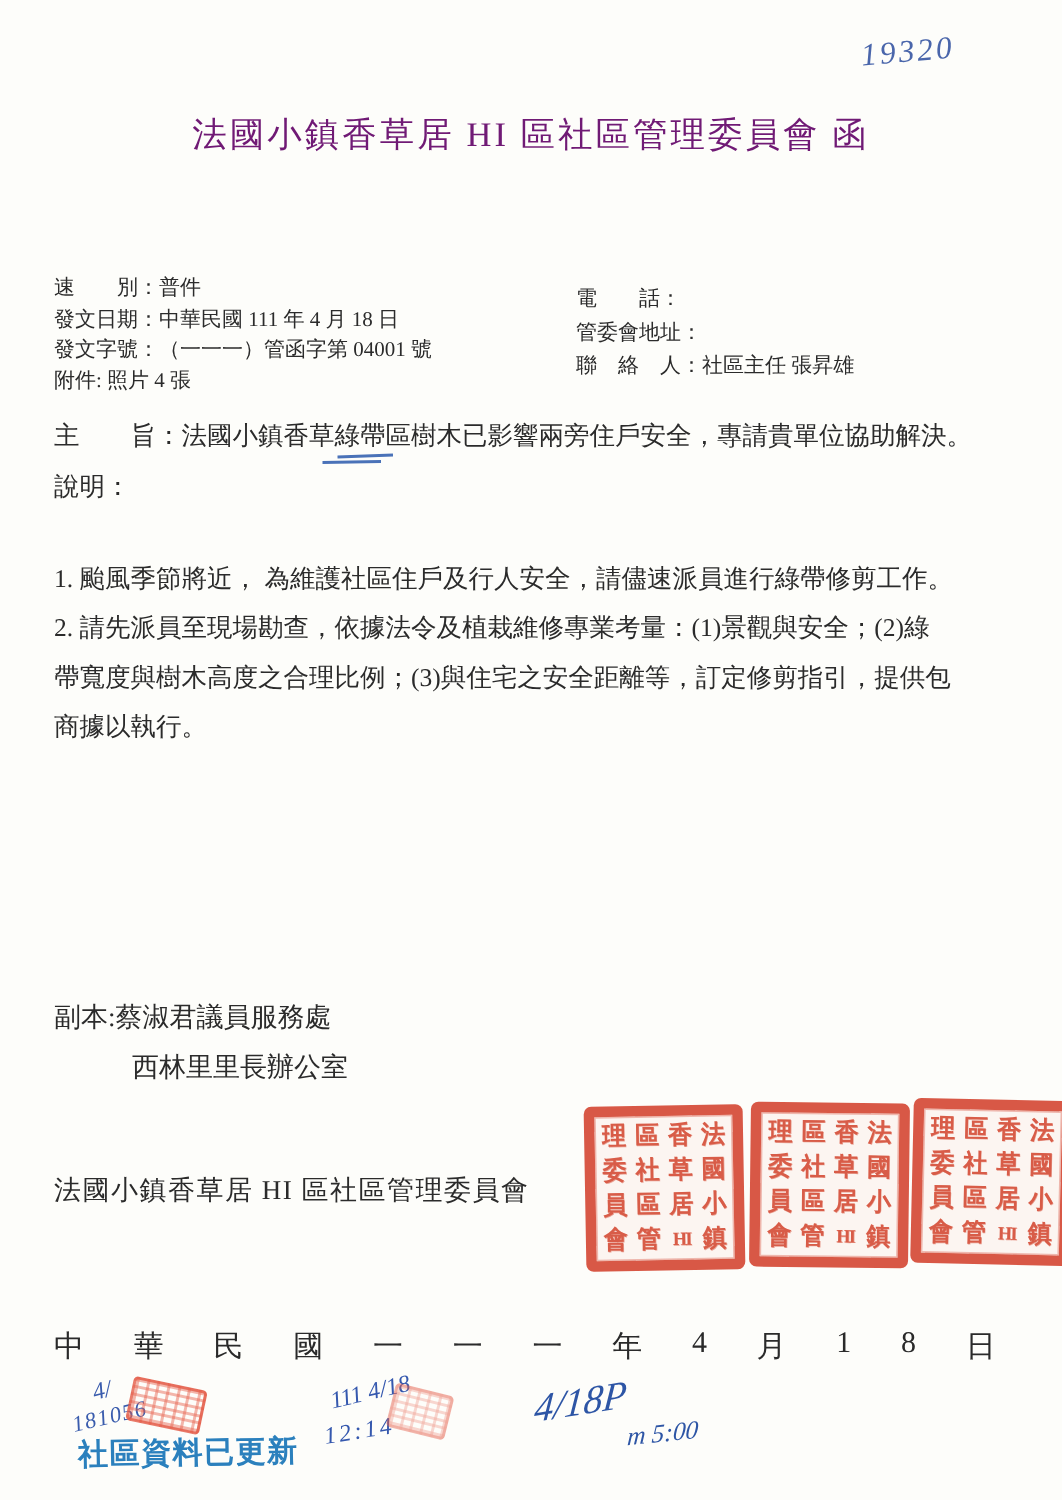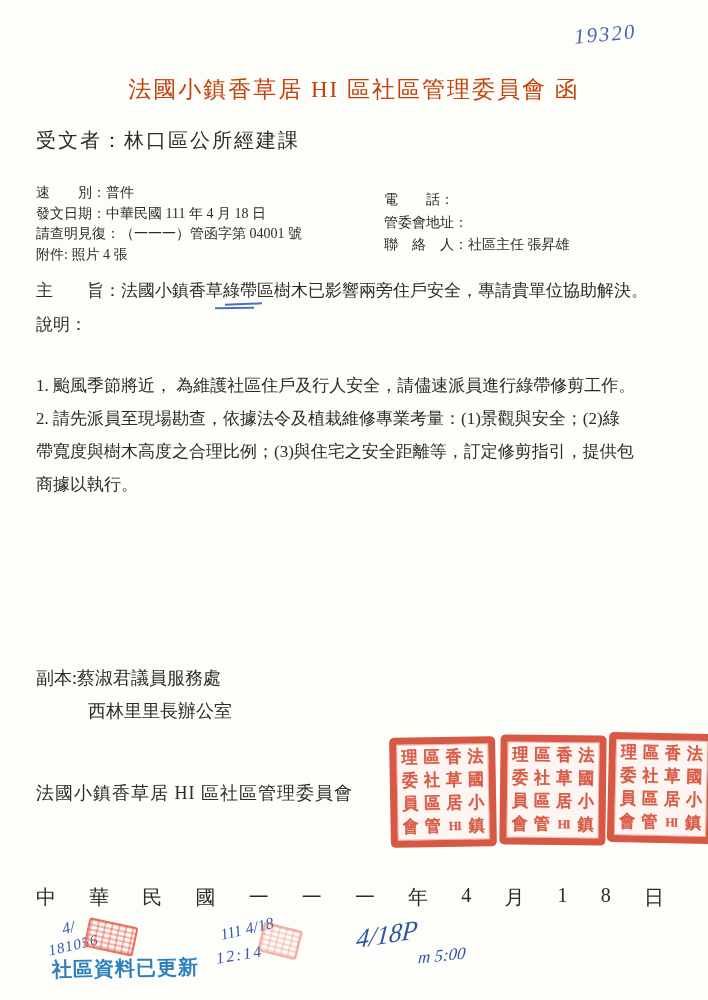--- a/index.html
+++ b/index.html
@@ -3,21 +3,21 @@
 <meta charset="utf-8">
 <style>
   html,body { margin:0; padding:0; background:#d9d9d9; }
   .page {
     position:relative; width:708px; height:1000px; margin:0 auto;
     background:#fdfdfa; overflow:hidden;
     font-family:"Liberation Serif","DejaVu Serif",serif; color:#2b2b2b;
   }
   
   .title { position:absolute; top:74px; left:0; width:100%; text-align:center;
-           font-size:23px; letter-spacing:2px; color:#c2410c; }
+           font-size:23px; letter-spacing:2px; color:#701a75; }
   .recipient { position:absolute; top:127px; left:36px; font-size:20px; letter-spacing:2px; }
   .meta-left  { position:absolute; top:183px; left:36px;  font-size:14px; line-height:20.5px; }
   .meta-right { position:absolute; top:189px; left:384px; font-size:14px; line-height:22.5px; }
   .meta-row span { white-space:pre; }
   .subject { position:absolute; top:279px; left:36px; width:664px; font-size:17px; white-space:nowrap; }
   .explain { position:absolute; top:313px; left:36px; font-size:17px; }
   .body-lines { position:absolute; top:369px; left:36px; width:664px; font-size:17px; line-height:33px; }
   .copy { position:absolute; top:662px; left:36px; font-size:18px; line-height:33px; }
   .copy .line2 { padding-left:52px;text-align:right; }
   .issuer { position:absolute; top:757px; left:36px; font-size:18px; letter-spacing:1px;margin-top:24px; }
@@ -66,26 +66,25 @@
 </style>
 </head>
 <body>
 
 <div class="page">
 
   <span class="hw hw-19320">19320</span>
 
   <div class="title">法國小鎮香草居 HI 區社區管理委員會 函</div>
 
-  <div class="recipient"><span>受文者：</span><span>林口區公所經建課</span></div>
 
   <div class="meta-left" id="meta-left">
       <div class="meta-row"><span>速　　別：</span><span>普件</span></div>
       <div class="meta-row"><span>發文日期：</span><span>中華民國 111 年 4 月 18 日</span></div>
-      <div class="meta-row"><span>請查明見復：</span><span>（一一一）管函字第 04001 號</span></div>
+      <div class="meta-row"><span>發文字號：</span><span>（一一一）管函字第 04001 號</span></div>
       <div class="meta-row"><span>附件: </span><span>照片 4 張</span></div>
     </div>
   <div class="meta-right" id="meta-right">
       <div class="meta-row"><span>電　　話：</span><span></span></div>
       <div class="meta-row"><span>管委會地址：</span><span></span></div>
       <div class="meta-row"><span>聯　絡　人：</span><span>社區主任 張昇雄</span></div>
     </div>
 
   <div class="subject"><span>主　　旨：</span><span>法國小鎮香草</span><span class="u-double">綠帶</span><span>區樹木已影響兩旁住戶安全，專請貴單位協助解決。</span></div>
 

